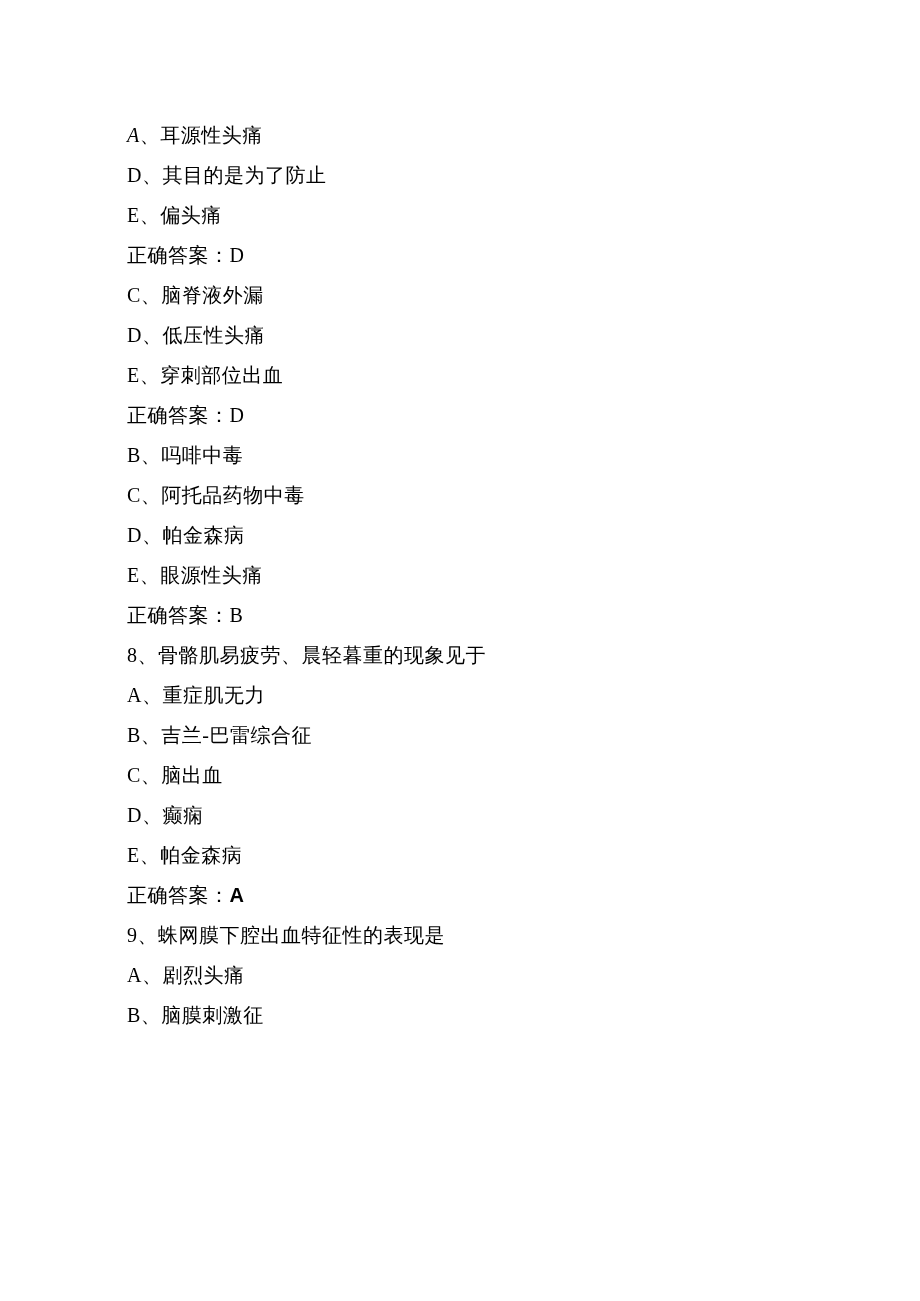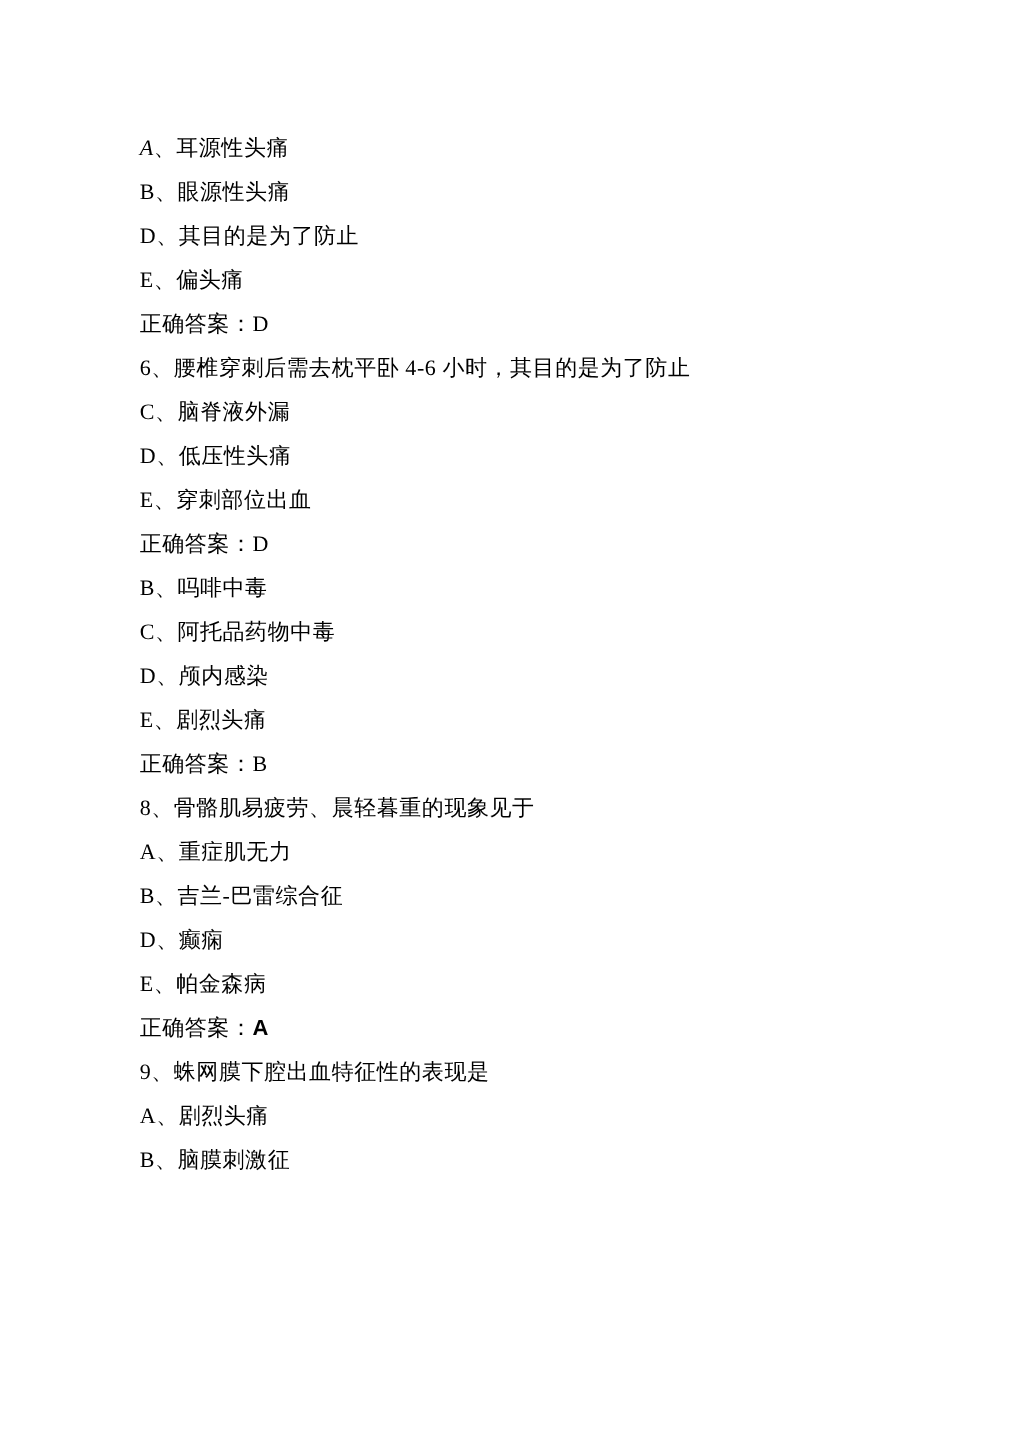--- a/index.html
+++ b/index.html
@@ -26,37 +26,36 @@
   .bold {
     font-weight: bold;
     font-family: "Heiti SC", "SimHei", sans-serif;
   }
 </style>
 </head>
 <body>
 
 <div class="page">
   <div class="line"><span class="italic">A</span><span>、耳源性头痛</span></div>
-  <div class="line">B、眼源性头痛</div>
   <div class="line">D、其目的是为了防止</div>
   <div class="line">E、偏头痛</div>
   <div class="line">正确答案：D</div>
-  <div class="line">6、腰椎穿刺后需去枕平卧 4-6 小时，其目的是为了防止</div>
   <div class="line">C、脑脊液外漏</div>
   <div class="line">D、低压性头痛</div>
   <div class="line">E、穿刺部位出血</div>
   <div class="line">正确答案：D</div>
   <div class="line">B、吗啡中毒</div>
   <div class="line">C、阿托品药物中毒</div>
-  <div class="line">D、颅内感染</div>
-  <div class="line">E、剧烈头痛</div>
+  <div class="line">D、帕金森病</div>
+  <div class="line">E、眼源性头痛</div>
   <div class="line">正确答案：B</div>
   <div class="line">8、骨骼肌易疲劳、晨轻暮重的现象见于</div>
   <div class="line">A、重症肌无力</div>
   <div class="line">B、吉兰-巴雷综合征</div>
+  <div class="line">C、脑出血</div>
   <div class="line">D、癫痫</div>
   <div class="line">E、帕金森病</div>
   <div class="line"><span>正确答案：</span><span class="bold">A</span></div>
   <div class="line">9、蛛网膜下腔出血特征性的表现是</div>
   <div class="line">A、剧烈头痛</div>
   <div class="line">B、脑膜刺激征</div>
 
 </div>
 
 </body></html>

